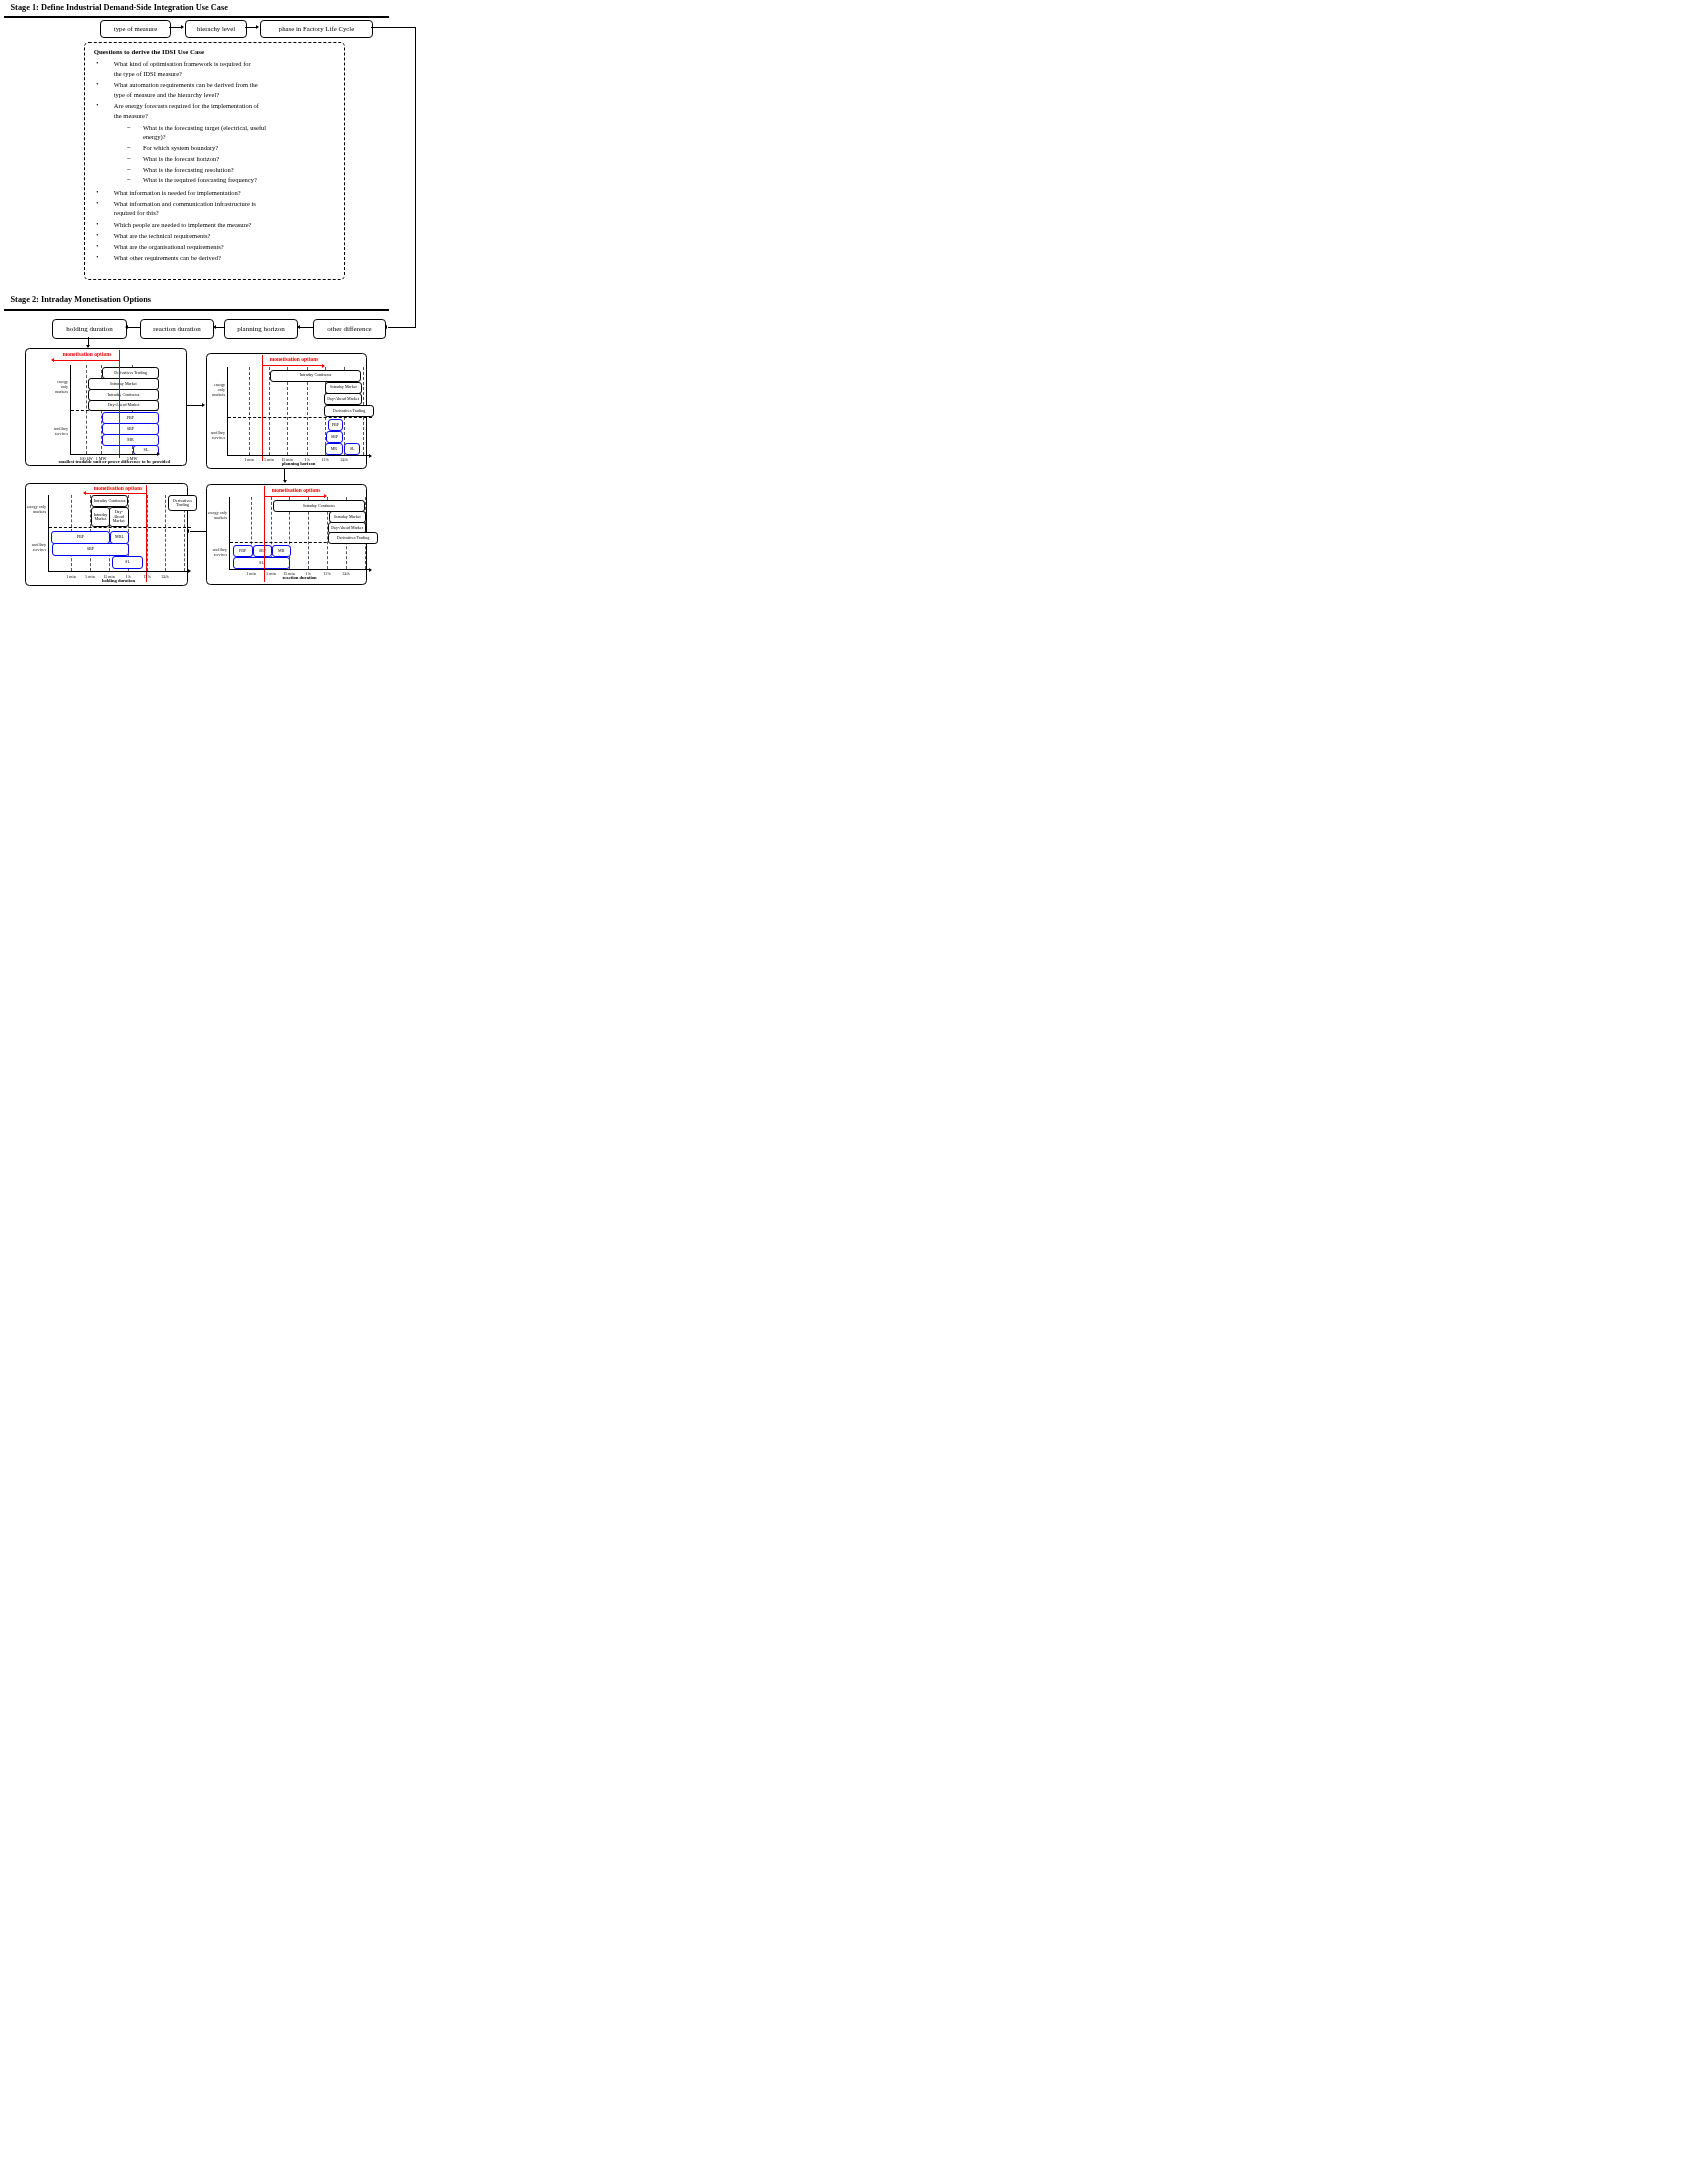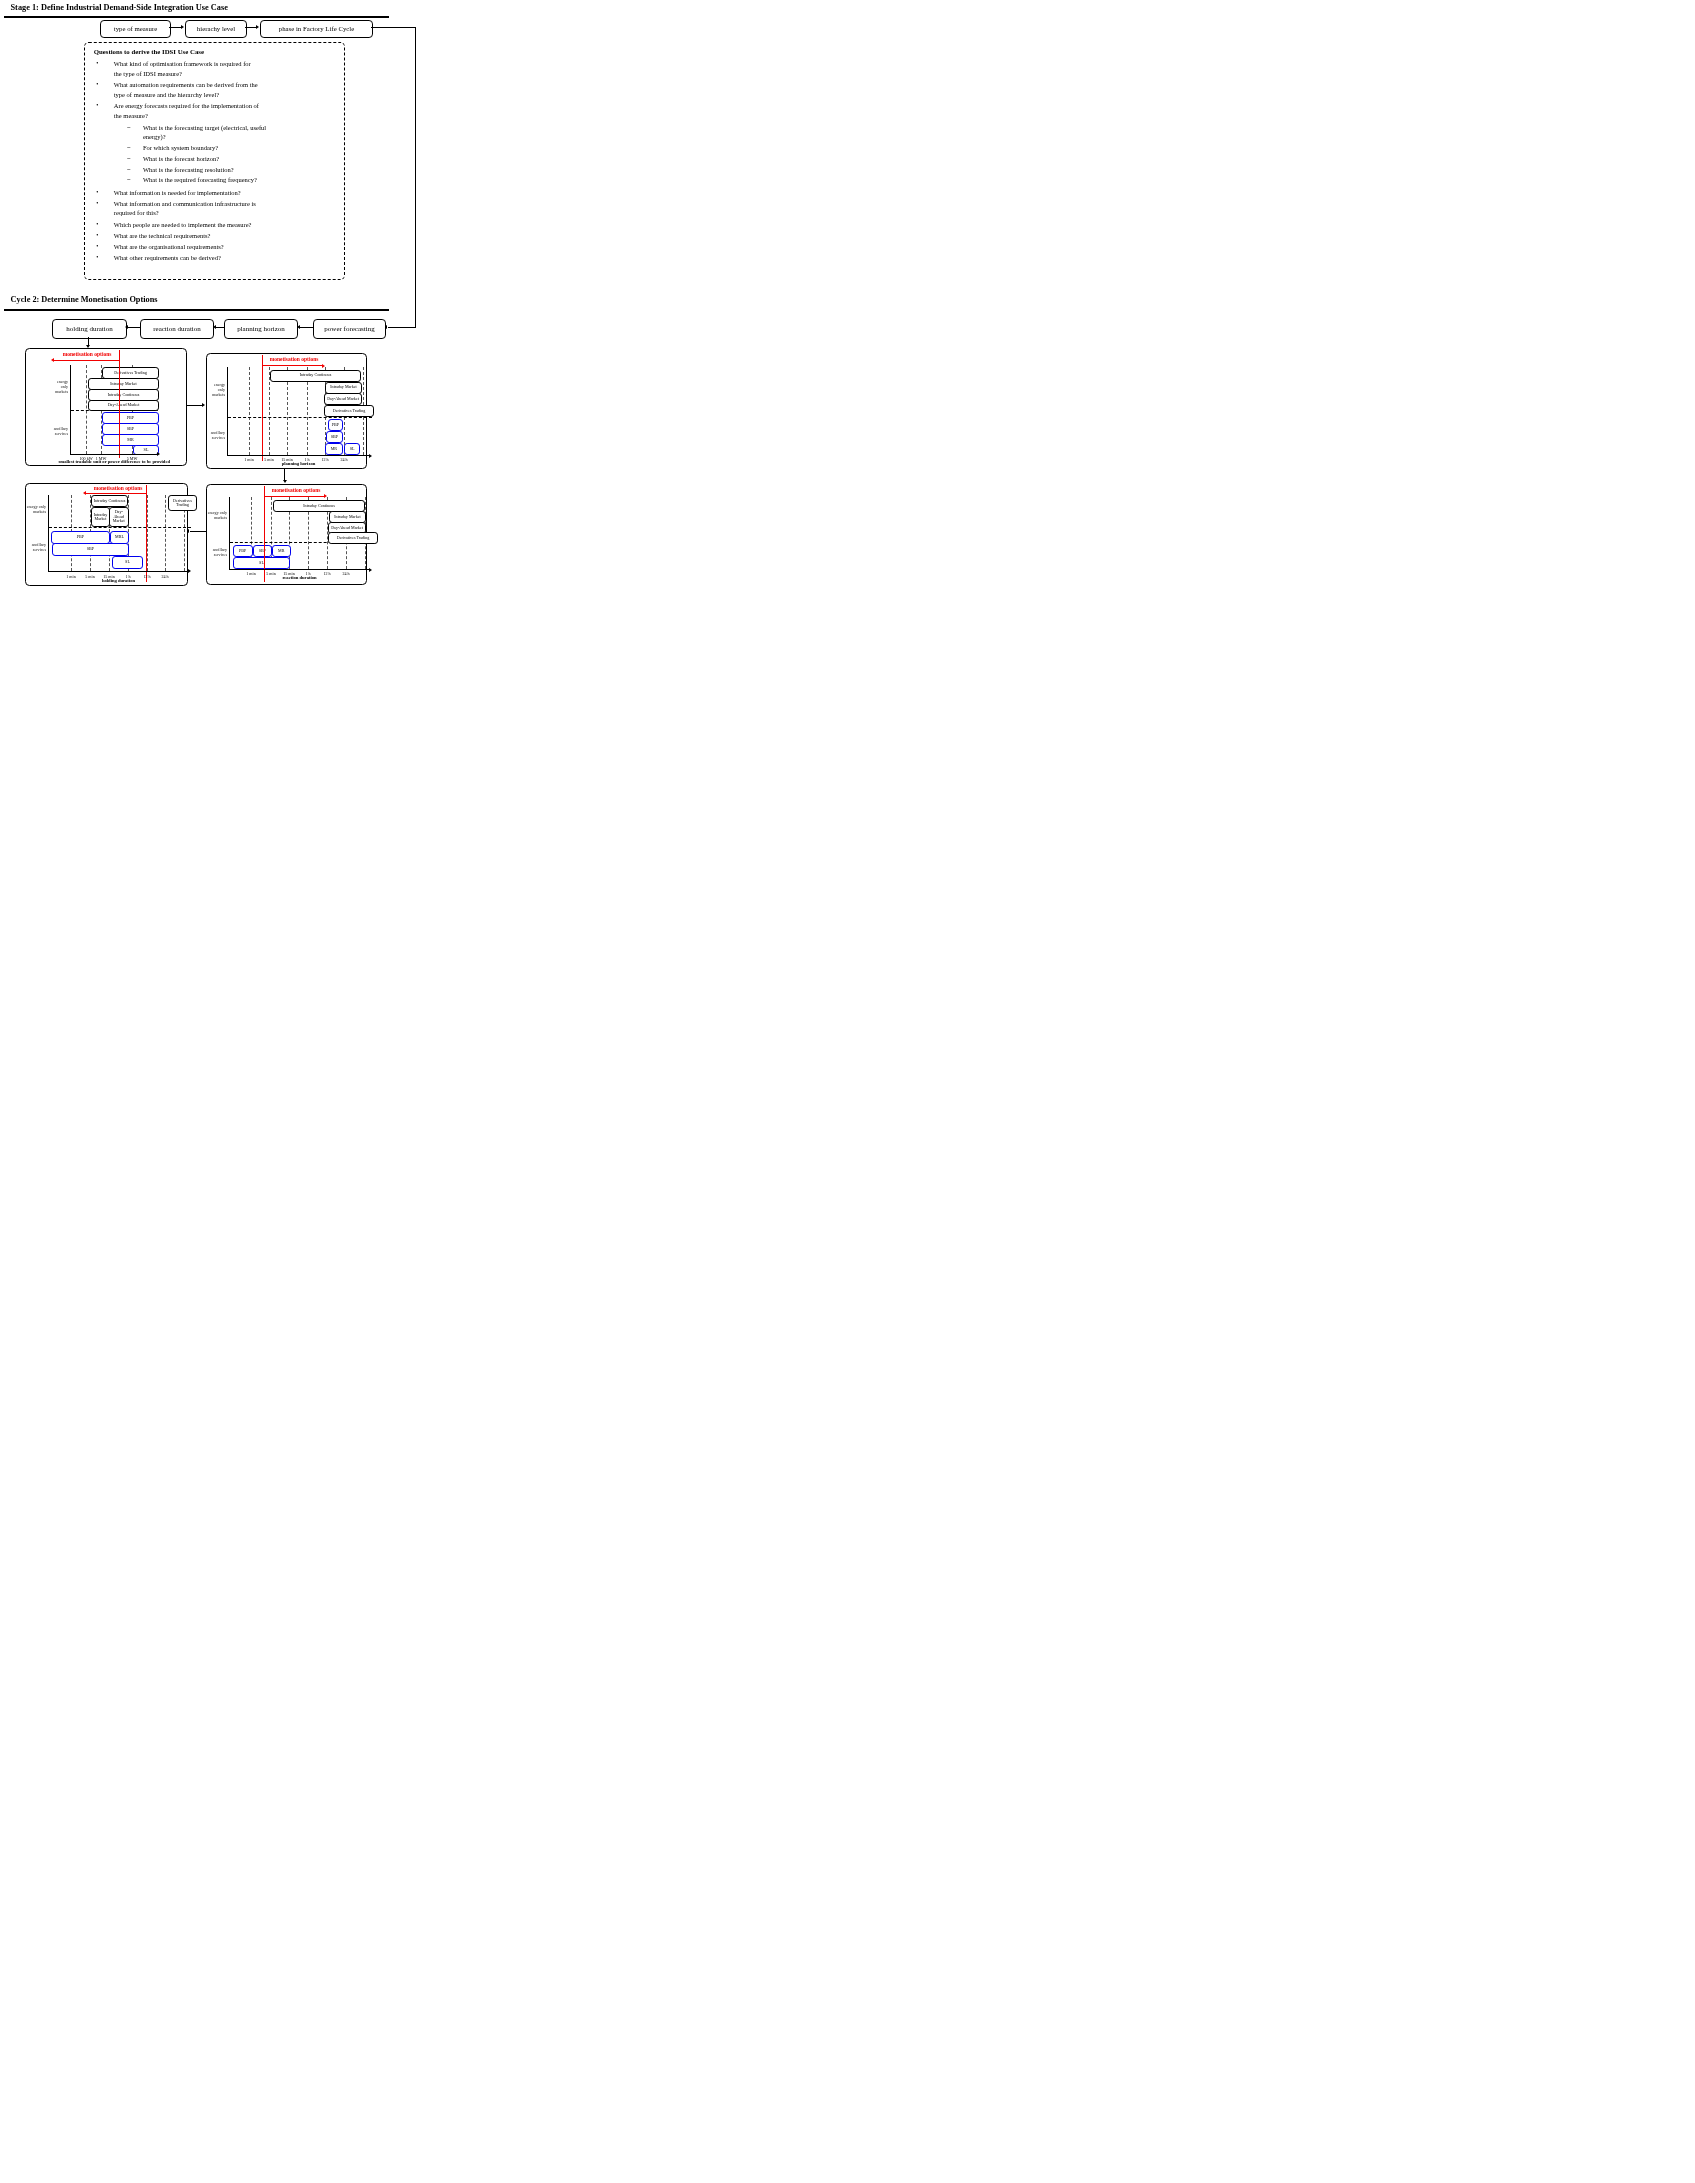--- a/index.html
+++ b/index.html
@@ -127,34 +127,34 @@
     <div class="qitem">
         <span class="qmark">•</span>
         <span class="qtext">What are the organisational requirements?</span>
       </div>
     <div class="qitem">
         <span class="qmark">•</span>
         <span class="qtext">What other requirements can be derived?</span>
       </div>
   </div>
 
-  <div class="stitle" style="left:10.5px;top:295px;">Cycle 2: Determine Monetisation Options</div>
+  <div class="stitle" style="left:10.5px;top:295px;">Stage 2: Intraday Monetisation Options</div>
   <div class="rule" style="left:4.4px;top:309px;width:385px;"></div>
 
   <div class="fbox" style="left:52px;top:319px;width:73px;height:18.3px;font-size:7px;">
       <span>holding duration</span>
     </div>
   <div class="fbox" style="left:140px;top:319px;width:72px;height:18.3px;font-size:7px;">
       <span>reaction duration</span>
     </div>
   <div class="fbox" style="left:224px;top:319px;width:72px;height:18.3px;font-size:7px;">
       <span>planning horizon</span>
     </div>
   <div class="fbox" style="left:313px;top:319px;width:71px;height:18.3px;font-size:7px;">
-      <span>power forecasting</span>
+      <span>other difference</span>
     </div>
 
   <div class="ln" style="left:128px;top:327px;width:12.2px;height:1px;"></div>
   <div class="ah l" style="left:125px;top:325px;"></div>
   <div class="ln" style="left:216px;top:327px;width:8.7px;height:1px;"></div>
   <div class="ah l" style="left:213px;top:325px;"></div>
   <div class="ln" style="left:300px;top:327px;width:13px;height:1px;"></div>
   <div class="ah l" style="left:297px;top:325px;"></div>
 
   <div class="ln" style="left:88px;top:337px;width:1px;height:7.9px;"></div>

